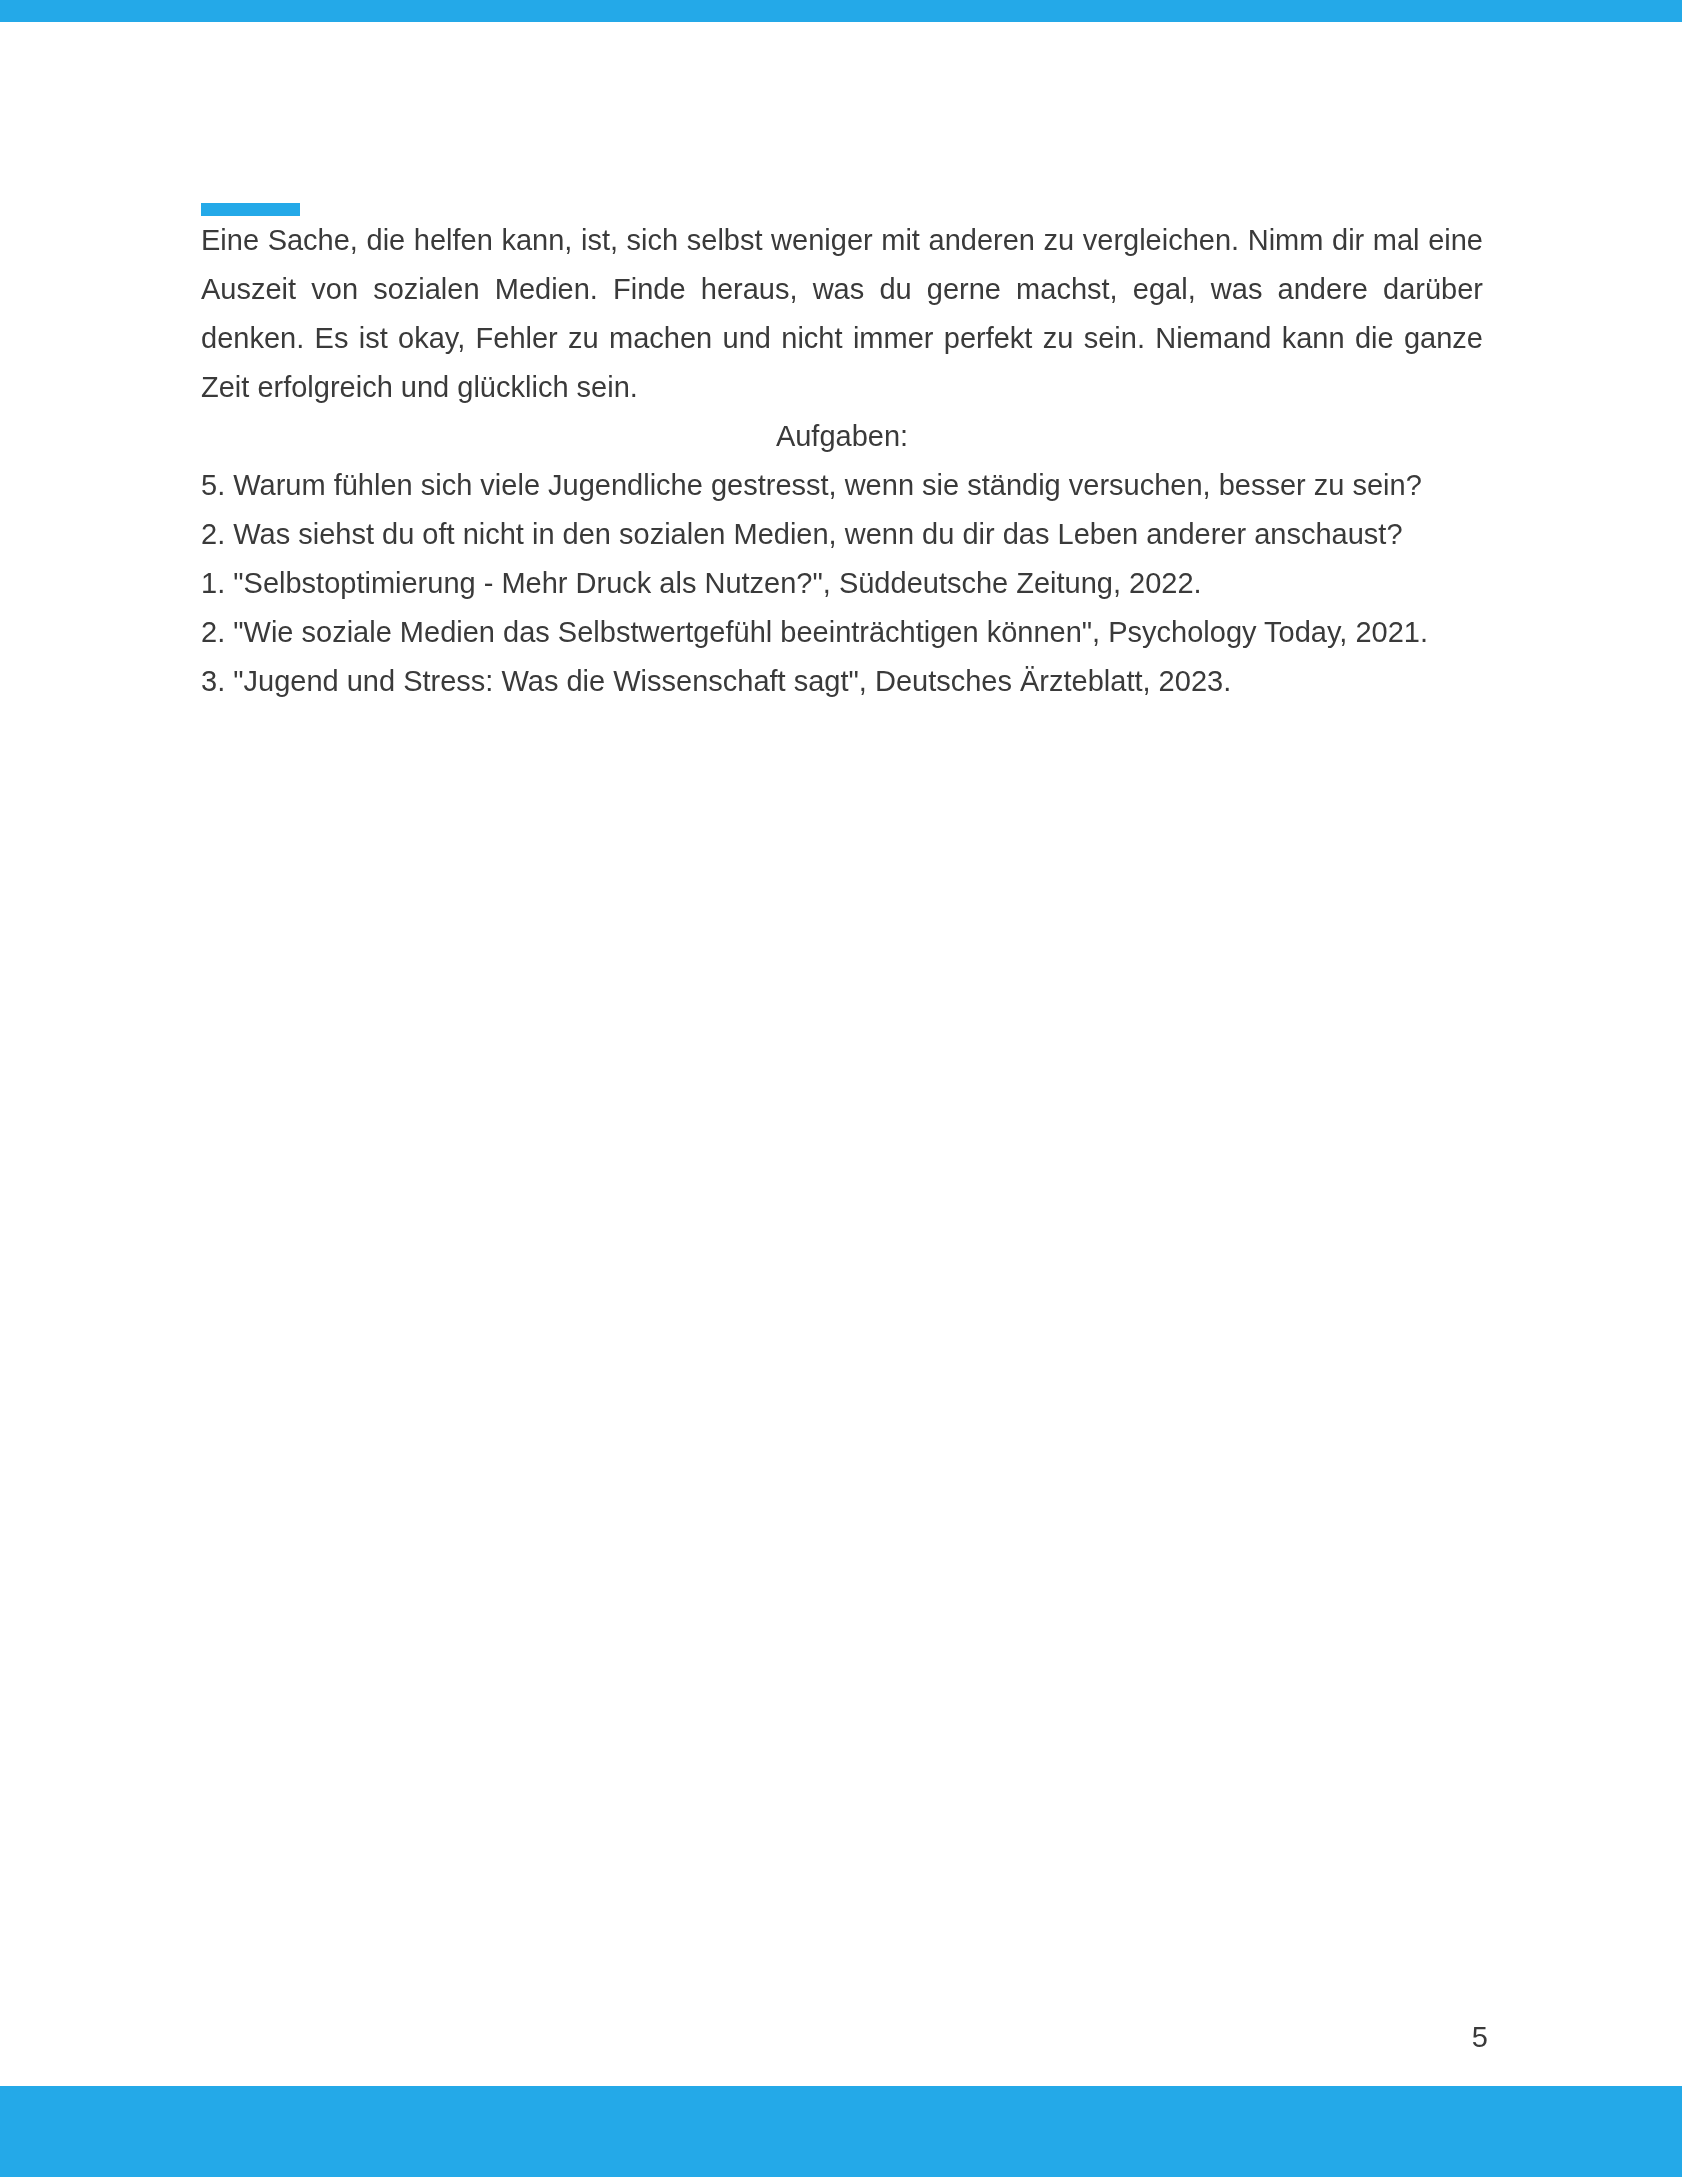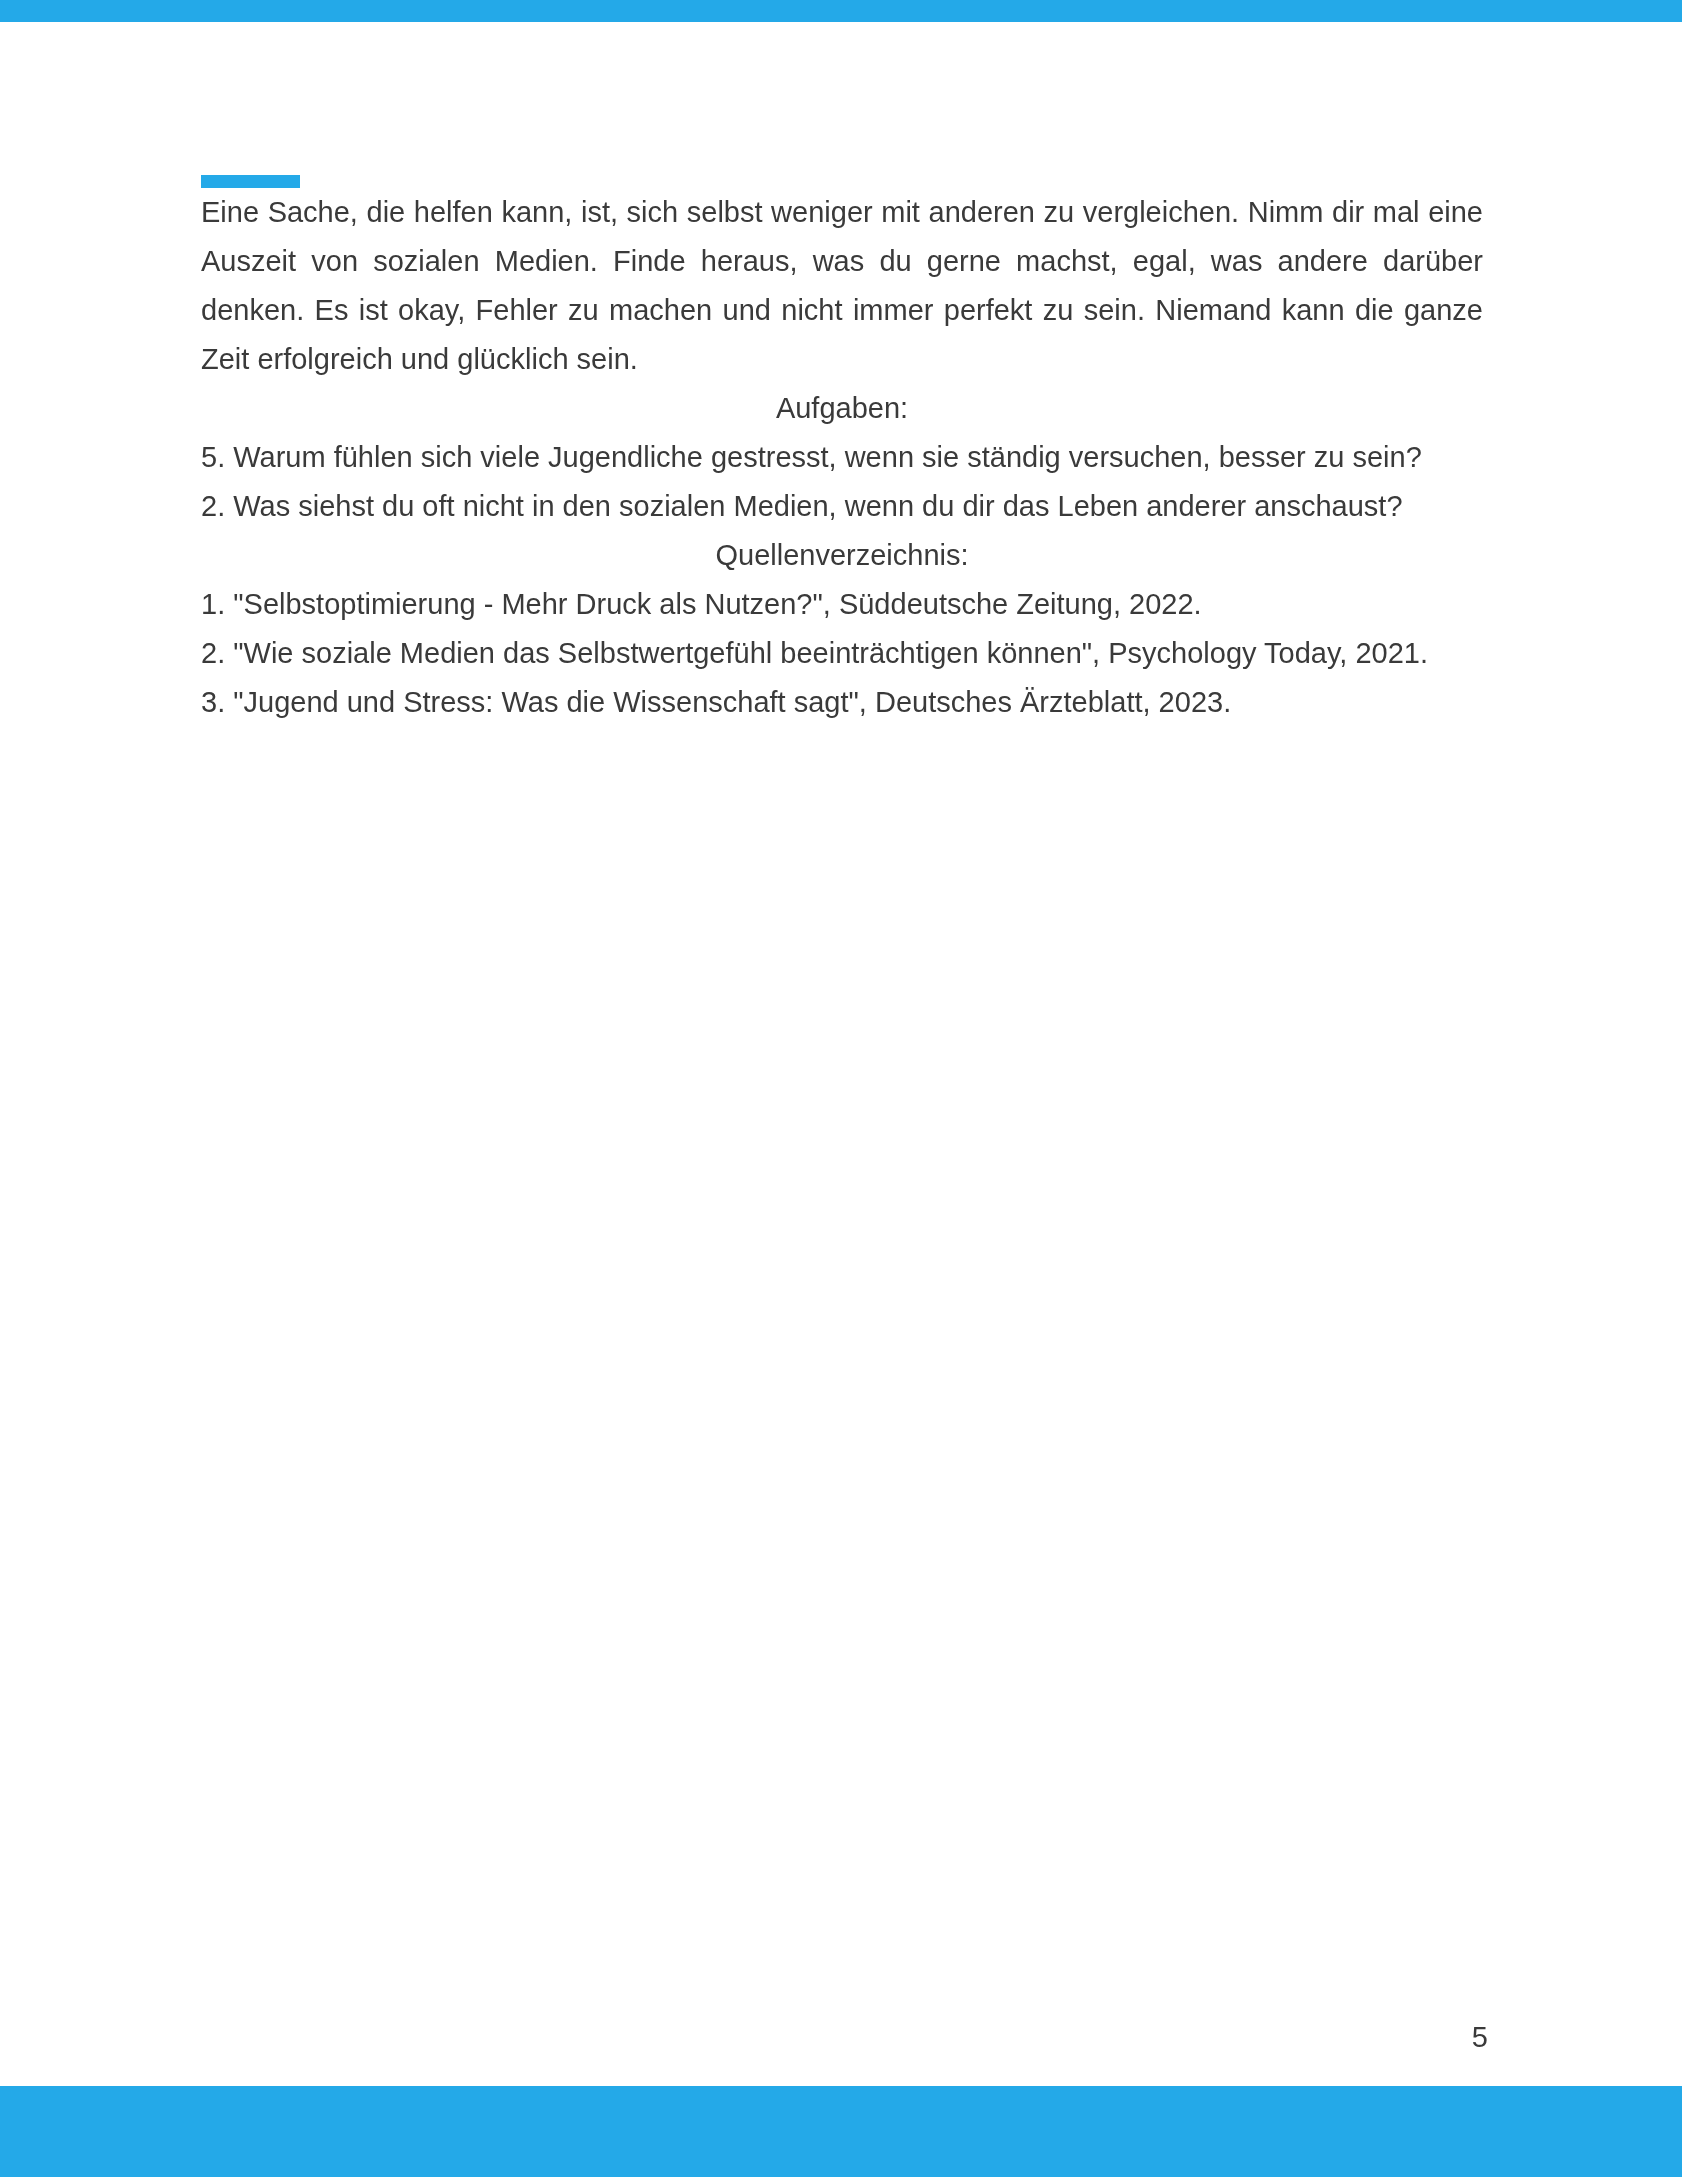--- a/index.html
+++ b/index.html
@@ -21,21 +21,21 @@
   }
   .accent-bar-top{
     position:absolute; top:0; left:0; width:100%; height:21.6px;
     background:var(--accent-blue);
   }
   .accent-bar-bottom{
     position:absolute; bottom:0; left:0; width:100%; height:91px;
     background:var(--accent-blue);
   }
   .content{
-    position:absolute; left:201px; top:175px; width:1282px;
+    position:absolute; left:201px; top:203px; width:1282px;
     font-size:29px; line-height:49px;
   }
   .accent-dash{
     width:99px; height:13px;
     background:var(--accent-blue);
   }
   .content p{ margin:0; }
   .justify{ text-align:justify; text-align-last:left; }
   .intro-paragraph{ margin-top:55px; }
   .section-heading{ margin-top:103px;text-align:center; }
@@ -58,21 +58,20 @@
   <div class="content">
     <div class="accent-dash"></div>
 
     <p class="intro-paragraph justify">Eine Sache, die helfen kann, ist, sich selbst weniger mit anderen zu vergleichen. Nimm dir mal eine Auszeit von sozialen Medien. Finde heraus, was du gerne machst, egal, was andere darüber denken. Es ist okay, Fehler zu machen und nicht immer perfekt zu sein. Niemand kann die ganze Zeit erfolgreich und glücklich sein.</p>
 
     <p class="section-heading">Aufgaben:</p>
 
     <p class="item-first justify">5. Warum fühlen sich viele Jugendliche gestresst, wenn sie ständig versuchen, besser zu sein?</p>
     <p class="item justify">2. Was siehst du oft nicht in den sozialen Medien, wenn du dir das Leben anderer anschaust?</p>
 
-    <p class="section-heading">Quellenverzeichnis:</p>
 
     <p class="src-first justify">1. "Selbstoptimierung - Mehr Druck als Nutzen?", Süddeutsche Zeitung, 2022.</p>
     <p class="src justify">2. "Wie soziale Medien das Selbstwertgefühl beeinträchtigen können", Psychology Today, 2021.</p>
     <p class="src justify">3. "Jugend und Stress: Was die Wissenschaft sagt", Deutsches Ärzteblatt, 2023.</p>
   </div>
 
   <div class="page-number">5</div>
 
   <div class="accent-bar-bottom"></div>
 </div>

